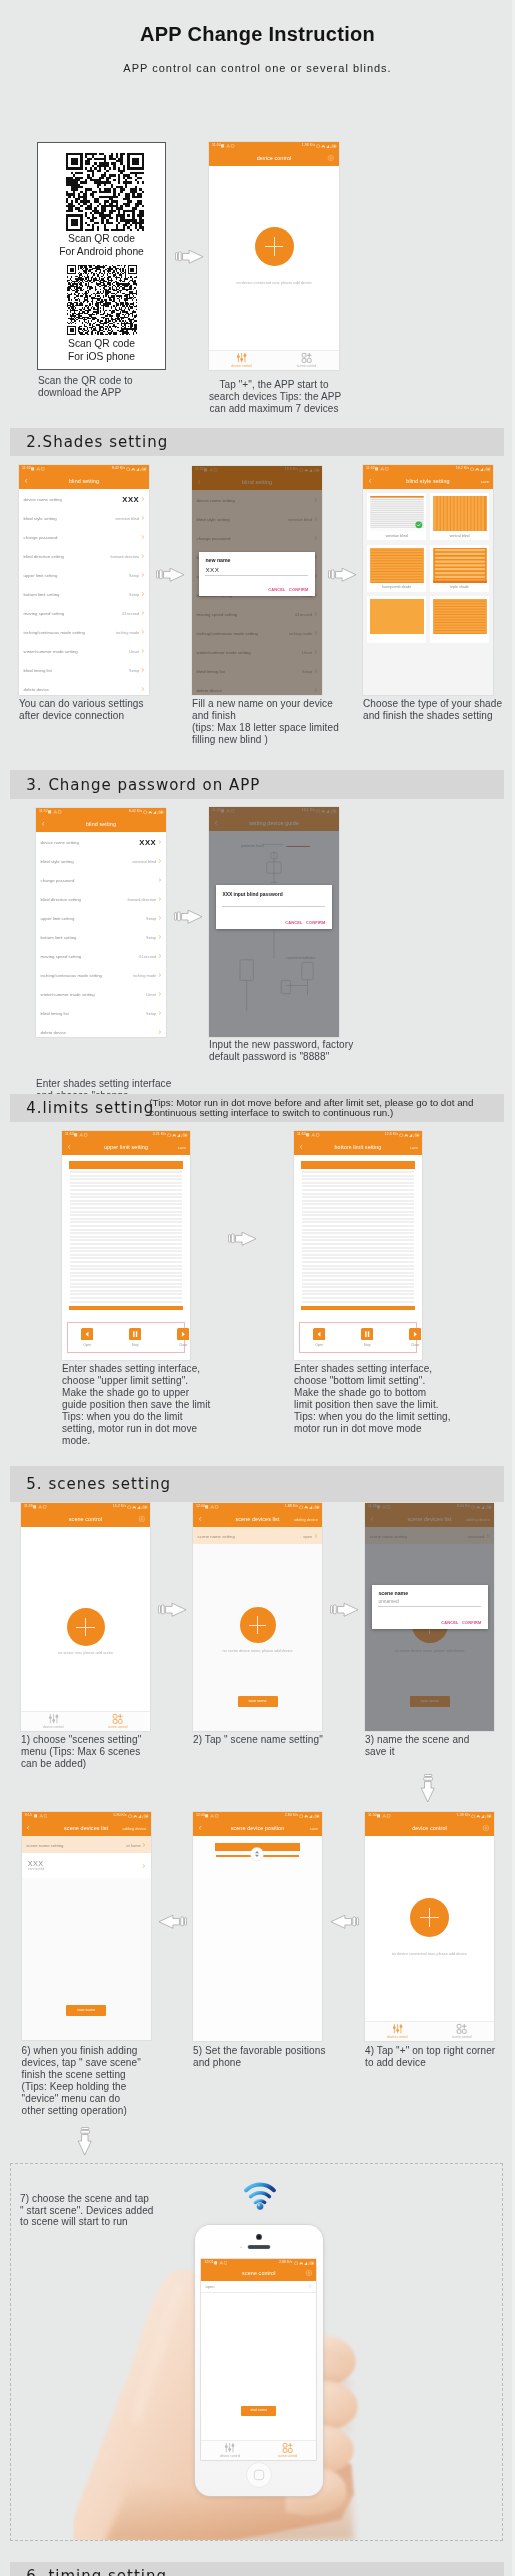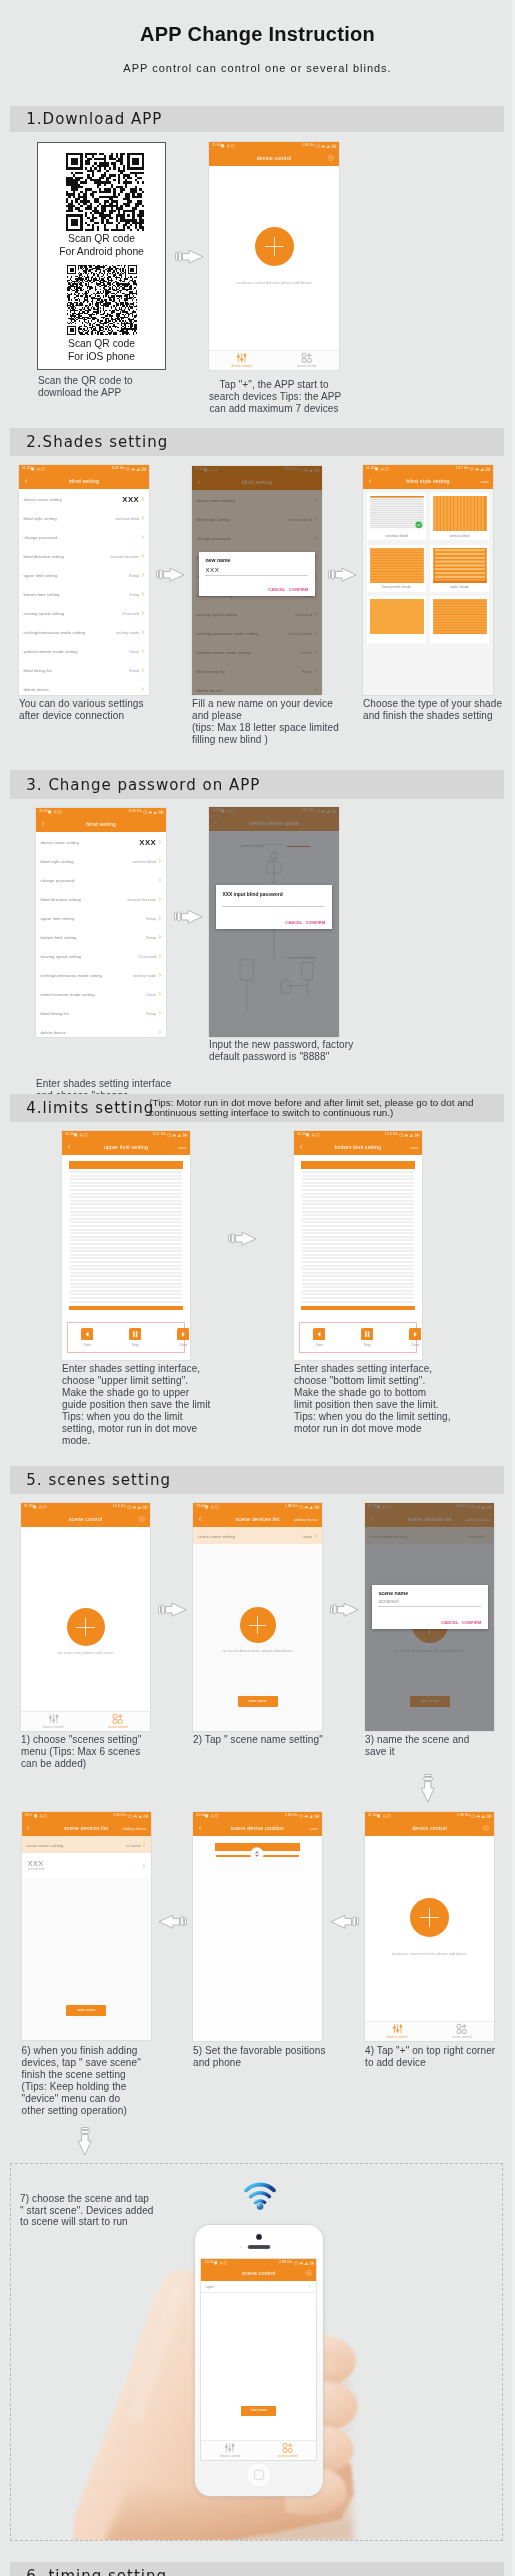--- a/index.html
+++ b/index.html
@@ -71,23 +71,20 @@
 .iphone{position:absolute}
 .dash{position:absolute;border:0.5px dashed #b9bbbb}
 
 </style>
 </head>
 <body>
 
 <div id="page">
 <div class="doc-title">APP Change Instruction</div>
 <div class="doc-sub">APP control can control one or several blinds.</div>
-<div class="sec-bar" style="top:106px;height:26px">
-      <div class="t">1.Download APP</div>
-    </div>
 <div class="qrbox" style="left:37px;top:142px;width:129px;height:228px">
 <svg style="position:absolute;left:28px;top:9.8px;width:78px;height:78px" viewBox="0 0 33 33" shape-rendering="crispEdges">
         <rect width="33" height="33" fill="#fff"></rect>
         <path d="M0 0h7v1h-7zM8 0h5v1h-5zM14 0h2v1h-2zM19 0h1v1h-1zM21 0h1v1h-1zM23 0h2v1h-2zM26 0h7v1h-7zM0 1h1v1h-1zM6 1h1v1h-1zM8 1h1v1h-1zM11 1h1v1h-1zM16 1h1v1h-1zM18 1h2v1h-2zM21 1h1v1h-1zM23 1h1v1h-1zM26 1h1v1h-1zM32 1h1v1h-1zM0 2h1v1h-1zM2 2h3v1h-3zM6 2h1v1h-1zM9 2h2v1h-2zM12 2h5v1h-5zM18 2h3v1h-3zM22 2h2v1h-2zM26 2h1v1h-1zM28 2h3v1h-3zM32 2h1v1h-1zM0 3h1v1h-1zM2 3h3v1h-3zM6 3h1v1h-1zM8 3h2v1h-2zM16 3h1v1h-1zM21 3h3v1h-3zM26 3h1v1h-1zM28 3h3v1h-3zM32 3h1v1h-1zM0 4h1v1h-1zM2 4h3v1h-3zM6 4h1v1h-1zM8 4h2v1h-2zM12 4h1v1h-1zM14 4h4v1h-4zM19 4h2v1h-2zM23 4h1v1h-1zM26 4h1v1h-1zM28 4h3v1h-3zM32 4h1v1h-1zM0 5h1v1h-1zM6 5h1v1h-1zM11 5h1v1h-1zM13 5h5v1h-5zM20 5h1v1h-1zM24 5h1v1h-1zM26 5h1v1h-1zM32 5h1v1h-1zM0 6h7v1h-7zM8 6h1v1h-1zM10 6h1v1h-1zM12 6h1v1h-1zM14 6h1v1h-1zM16 6h1v1h-1zM18 6h1v1h-1zM20 6h1v1h-1zM22 6h1v1h-1zM24 6h1v1h-1zM26 6h7v1h-7zM9 7h3v1h-3zM13 7h2v1h-2zM17 7h1v1h-1zM22 7h3v1h-3zM2 8h1v1h-1zM4 8h3v1h-3zM11 8h1v1h-1zM16 8h1v1h-1zM23 8h1v1h-1zM27 8h6v1h-6zM3 9h1v1h-1zM9 9h1v1h-1zM11 9h1v1h-1zM15 9h2v1h-2zM18 9h3v1h-3zM22 9h1v1h-1zM24 9h3v1h-3zM29 9h1v1h-1zM0 10h3v1h-3zM4 10h3v1h-3zM9 10h2v1h-2zM14 10h2v1h-2zM17 10h2v1h-2zM22 10h1v1h-1zM24 10h1v1h-1zM26 10h2v1h-2zM30 10h2v1h-2zM0 11h6v1h-6zM8 11h1v1h-1zM10 11h5v1h-5zM17 11h1v1h-1zM20 11h1v1h-1zM22 11h1v1h-1zM25 11h1v1h-1zM29 11h1v1h-1zM0 12h5v1h-5zM6 12h3v1h-3zM12 12h7v1h-7zM22 12h1v1h-1zM24 12h4v1h-4zM30 12h1v1h-1zM32 12h1v1h-1zM0 13h6v1h-6zM13 13h2v1h-2zM16 13h1v1h-1zM19 13h1v1h-1zM25 13h1v1h-1zM2 14h5v1h-5zM13 14h1v1h-1zM19 14h1v1h-1zM21 14h3v1h-3zM25 14h1v1h-1zM29 14h1v1h-1zM2 15h3v1h-3zM8 15h3v1h-3zM14 15h1v1h-1zM16 15h3v1h-3zM20 15h1v1h-1zM23 15h2v1h-2zM27 15h3v1h-3zM31 15h1v1h-1zM0 16h1v1h-1zM3 16h1v1h-1zM6 16h1v1h-1zM8 16h1v1h-1zM11 16h2v1h-2zM14 16h5v1h-5zM20 16h1v1h-1zM23 16h1v1h-1zM27 16h3v1h-3zM32 16h1v1h-1zM0 17h4v1h-4zM5 17h1v1h-1zM7 17h2v1h-2zM10 17h2v1h-2zM20 17h1v1h-1zM22 17h1v1h-1zM25 17h2v1h-2zM28 17h1v1h-1zM30 17h2v1h-2zM1 18h1v1h-1zM3 18h1v1h-1zM5 18h4v1h-4zM11 18h1v1h-1zM14 18h8v1h-8zM25 18h2v1h-2zM28 18h4v1h-4zM0 19h1v1h-1zM4 19h2v1h-2zM7 19h2v1h-2zM12 19h2v1h-2zM18 19h2v1h-2zM24 19h3v1h-3zM0 20h1v1h-1zM2 20h1v1h-1zM4 20h1v1h-1zM6 20h4v1h-4zM12 20h2v1h-2zM16 20h2v1h-2zM19 20h3v1h-3zM26 20h2v1h-2zM30 20h2v1h-2zM1 21h2v1h-2zM5 21h1v1h-1zM7 21h2v1h-2zM10 21h1v1h-1zM14 21h1v1h-1zM16 21h1v1h-1zM18 21h2v1h-2zM21 21h1v1h-1zM24 21h3v1h-3zM29 21h3v1h-3zM0 22h4v1h-4zM6 22h1v1h-1zM9 22h2v1h-2zM13 22h1v1h-1zM15 22h7v1h-7zM23 22h1v1h-1zM25 22h2v1h-2zM29 22h2v1h-2zM32 22h1v1h-1zM1 23h2v1h-2zM4 23h2v1h-2zM8 23h3v1h-3zM12 23h1v1h-1zM15 23h2v1h-2zM19 23h1v1h-1zM21 23h3v1h-3zM28 23h2v1h-2zM0 24h3v1h-3zM5 24h2v1h-2zM11 24h3v1h-3zM15 24h2v1h-2zM18 24h3v1h-3zM22 24h1v1h-1zM24 24h5v1h-5zM31 24h2v1h-2zM8 25h1v1h-1zM10 25h1v1h-1zM12 25h4v1h-4zM18 25h2v1h-2zM22 25h1v1h-1zM24 25h1v1h-1zM28 25h1v1h-1zM31 25h2v1h-2zM0 26h7v1h-7zM8 26h1v1h-1zM11 26h1v1h-1zM14 26h5v1h-5zM21 26h4v1h-4zM26 26h1v1h-1zM28 26h1v1h-1zM30 26h3v1h-3zM0 27h1v1h-1zM6 27h1v1h-1zM9 27h1v1h-1zM11 27h2v1h-2zM15 27h2v1h-2zM18 27h2v1h-2zM21 27h1v1h-1zM23 27h2v1h-2zM28 27h1v1h-1zM31 27h1v1h-1zM0 28h1v1h-1zM2 28h3v1h-3zM6 28h1v1h-1zM10 28h2v1h-2zM15 28h1v1h-1zM17 28h1v1h-1zM21 28h1v1h-1zM23 28h7v1h-7zM31 28h2v1h-2zM0 29h1v1h-1zM2 29h3v1h-3zM6 29h1v1h-1zM8 29h1v1h-1zM12 29h2v1h-2zM15 29h1v1h-1zM17 29h3v1h-3zM22 29h1v1h-1zM25 29h2v1h-2zM28 29h5v1h-5zM0 30h1v1h-1zM2 30h3v1h-3zM6 30h1v1h-1zM9 30h1v1h-1zM11 30h1v1h-1zM16 30h1v1h-1zM21 30h1v1h-1zM24 30h2v1h-2zM27 30h1v1h-1zM29 30h1v1h-1zM31 30h1v1h-1zM0 31h1v1h-1zM6 31h1v1h-1zM11 31h1v1h-1zM13 31h1v1h-1zM16 31h1v1h-1zM21 31h1v1h-1zM24 31h1v1h-1zM26 31h1v1h-1zM29 31h1v1h-1zM31 31h2v1h-2zM0 32h7v1h-7zM8 32h4v1h-4zM13 32h1v1h-1zM16 32h2v1h-2zM19 32h6v1h-6zM27 32h1v1h-1zM30 32h1v1h-1zM32 32h1v1h-1z" fill="#111"></path>
       </svg>
 <div class="qrlab" style="top:89px;font-size:10.3px">
         <div>Scan QR code</div>
         <div>For Android phone</div>
       </div>
 <svg style="position:absolute;left:29px;top:122px;width:70px;height:70px" viewBox="0 0 53 53" shape-rendering="crispEdges">
@@ -508,21 +505,21 @@
               <rect x="0" y="46.800000000000004" width="104" height="3.1" fill="#f7a948"></rect>
               <rect x="0" y="52.0" width="104" height="3.1" fill="#f7a948"></rect>
               <rect x="0" y="57.2" width="104" height="3.1" fill="#f7a948"></rect>
               <rect x="0" y="62.400000000000006" width="104" height="3.1" fill="#f7a948"></rect>
               <rect x="0" y="67.60000000000001" width="104" height="3.1" fill="#f7a948"></rect>
             </svg></div>
         </div>
       </div>
     </div>
 <div class="cap" style="left:19px;top:698px;font-size:10px;line-height:12px"><div>You can do various settings</div><div>after device connection</div></div>
-<div class="cap" style="left:192px;top:698px;font-size:10px;line-height:12px"><div>Fill a new name on your device</div><div>and please</div><div>(tips: Max 18 letter space limited</div><div>filling new blind )</div></div>
+<div class="cap" style="left:192px;top:698px;font-size:10px;line-height:12px"><div>Fill a new name on your device</div><div>and finish</div><div>(tips: Max 18 letter space limited</div><div>filling new blind )</div></div>
 <div class="cap" style="left:363px;top:698px;font-size:10px;line-height:12px"><div>Choose the type of your shade</div><div>and finish the shades setting</div></div>
 <div class="sec-bar" style="top:770px;height:29px">
       <div class="t">3. Change password on APP</div>
     </div>
 <div class="ph" style="left:36px;top:808px;width:130px;height:229px;background:#fafafa">
       <div class="sb">
         <span class="l">11:52</span>
         <svg width="13.4" height="4.1" viewBox="0 0 26 8" style="position:absolute;left:12.4px;top:1.8px">
           <rect x="0" y="0.6" width="6" height="6" rx="1" fill="#fde3c2"></rect>
           <path d="M11 7 L14 0.6 L17 7 M11.8 5.2h4.4" fill="none" stroke="#fde3c2" stroke-width=".9"></path>
@@ -786,21 +783,21 @@
             </svg><div style="font-size:3.3px;color:#9a9a9a;margin-top:0.5px">Stop</div></div>
           <div style="position:absolute;left:91.0%;top:5.2px;width:17%;text-align:center"><svg viewBox="0 0 30 30" style="width:12.4px;height:12.4px">
               <rect width="30" height="30" rx="4" fill="#f18a1e"></rect>
               <path d="M21 7v16M19 15l-7-6v12z" fill="#fff"></path>
             </svg><div style="font-size:3.3px;color:#9a9a9a;margin-top:0.5px">Close</div></div>
         </div>
       </div>
     </div>
 <div class="cap" style="left:62px;top:1363px;font-size:10px;line-height:12px"><div>Enter shades setting interface,</div><div>choose "upper limit setting".</div><div>Make the shade go to upper</div><div>guide position then save the limit</div><div>Tips: when you do the limit</div><div>setting, motor run in dot move</div><div>mode.</div></div>
 <div class="cap" style="left:294px;top:1363px;font-size:10px;line-height:12px"><div>Enter shades setting interface,</div><div>choose "bottom limit setting".</div><div>Make the shade go to bottom</div><div>limit position then save the limit.</div><div>Tips: when you do the limit setting,</div><div>motor run in dot move mode</div></div>
-<div class="sec-bar" style="top:1466px;height:28px">
+<div class="sec-bar" style="top:1466px;height:36px">
       <div class="t">5. scenes setting</div>
     </div>
 <div class="ph" style="left:21px;top:1503px;width:129px;height:228px;background:#fafafa">
       <div class="sb">
         <span class="l">11:59</span>
         <svg width="13.4" height="4.1" viewBox="0 0 26 8" style="position:absolute;left:12.4px;top:1.8px">
           <rect x="0" y="0.6" width="6" height="6" rx="1" fill="#fde3c2"></rect>
           <path d="M11 7 L14 0.6 L17 7 M11.8 5.2h4.4" fill="none" stroke="#fde3c2" stroke-width=".9"></path>
           <rect x="20" y="0.8" width="5.4" height="5.6" rx="1" fill="none" stroke="#fde3c2" stroke-width=".9"></rect>
         </svg>

